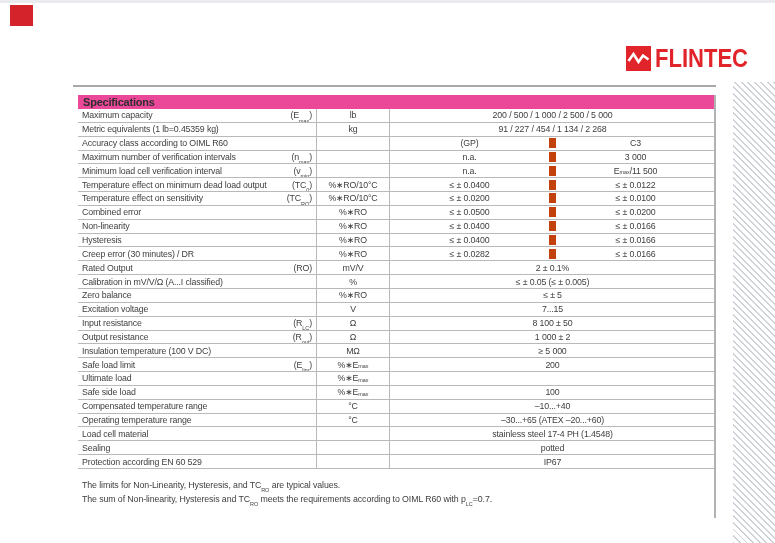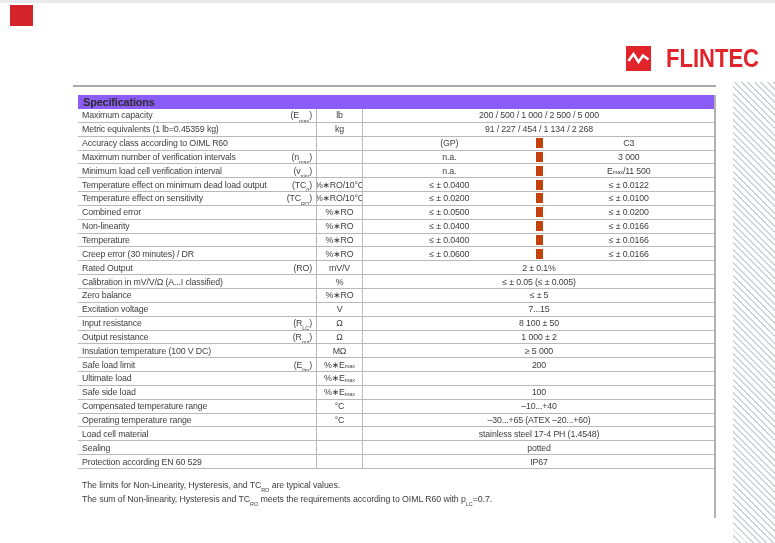--- a/index.html
+++ b/index.html
@@ -8,50 +8,50 @@
     position:relative;
     background:#ffffff;
     font-family:"Liberation Sans", sans-serif;
     overflow:hidden;
     color:#3e3e3e;
   }
   .top-border { position:absolute; left:0; top:0; width:775px; height:3px; background:#e9ebef; }
 
   .red-marker { position:absolute; left:10px; top:5px; width:23px; height:21px; }
 
-  .brand { position:absolute; left:618px; top:45px; height:26px; display:flex; align-items:center; gap:14px;padding-left:8px; }
+  .brand { position:absolute; left:618px; top:45px; height:26px; display:flex; align-items:center; gap:3px;padding-left:8px; }
   .brand svg { display:block; }
 
   .rule-above-table { position:absolute; left:73px; top:85px; width:643px; height:2px; background:#a9a9a9; }
 
   .hatch {
     position:absolute; left:733px; top:82px; width:42px; height:461px;
     background:repeating-linear-gradient(45deg, #ced2d8 0, #ced2d8 1.4px, rgba(0,0,0,0) 1.4px, rgba(0,0,0,0) 4.6px);
   }
 
   .right-border-line { position:absolute; left:714px; top:95px; width:2px; height:423px; background:#b2b2b2; }
 
   .spec-table { position:absolute; left:78px; top:95px; width:637px; }
   .spec-table-header {
-    height:14px; background:#8b5cf6; display:flex; align-items:center;
+    height:14px; background:#ec4899; display:flex; align-items:center;
     padding-left:5px; font-size:11px; font-weight:bold; color:#2d2d2d;
     letter-spacing:-0.2px;
   }
   .row {
     display:flex; align-items:stretch; height:13.85px;
     border-bottom:1px solid #b9b9b9;
     font-size:8.8px; letter-spacing:-0.15px; color:#3e3e3e;
     white-space:nowrap;
   }
   .c-name {
     width:238px; display:flex; justify-content:space-between; align-items:center;
     padding:4px 4px; overflow:hidden;
   }
   .c-unit {
-    width:47px; border-left:1px solid #b9b9b9; border-right:1px solid #b9b9b9;
+    width:74px; border-left:1px solid #b9b9b9; border-right:1px solid #b9b9b9;
     display:flex; align-items:center; justify-content:center; overflow:hidden;
   }
   .vals { flex:1; display:flex; align-items:center; }
   .c-val { flex:1; display:flex; align-items:center; justify-content:center; overflow:hidden; }
   .c-val + .c-val { border-left:7px solid #c2410c; }
 
   sub { font-size:0.62em; line-height:0; position:relative; top:0.28em; letter-spacing:0; }
 
   .footnotes { position:absolute; left:82px; top:479px; font-size:8.8px; line-height:13.5px; letter-spacing:-0.1px; color:#3e3e3e; }
 </style>
@@ -184,38 +184,38 @@
     </div>
     <div class="c-unit">%∗RO</div>
     <div class="vals">
           <div class="c-val">≤ ± 0.0400</div>
           <div class="c-val">≤ ± 0.0166</div>
         </div>
   </div>
 
   <div class="row">
     <div class="c-name">
-      <span class="nm">Temperature</span>
+      <span class="nm">Hysteresis</span>
       <span class="sym"></span>
     </div>
     <div class="c-unit">%∗RO</div>
     <div class="vals">
           <div class="c-val">≤ ± 0.0400</div>
           <div class="c-val">≤ ± 0.0166</div>
         </div>
   </div>
 
   <div class="row">
     <div class="c-name">
       <span class="nm">Creep error (30 minutes) / DR</span>
       <span class="sym"></span>
     </div>
     <div class="c-unit">%∗RO</div>
     <div class="vals">
-          <div class="c-val">≤ ± 0.0600</div>
+          <div class="c-val">≤ ± 0.0282</div>
           <div class="c-val">≤ ± 0.0166</div>
         </div>
   </div>
 
   <div class="row">
     <div class="c-name">
       <span class="nm">Rated Output</span>
       <span class="sym">(RO)</span>
     </div>
     <div class="c-unit">mV/V</div>

